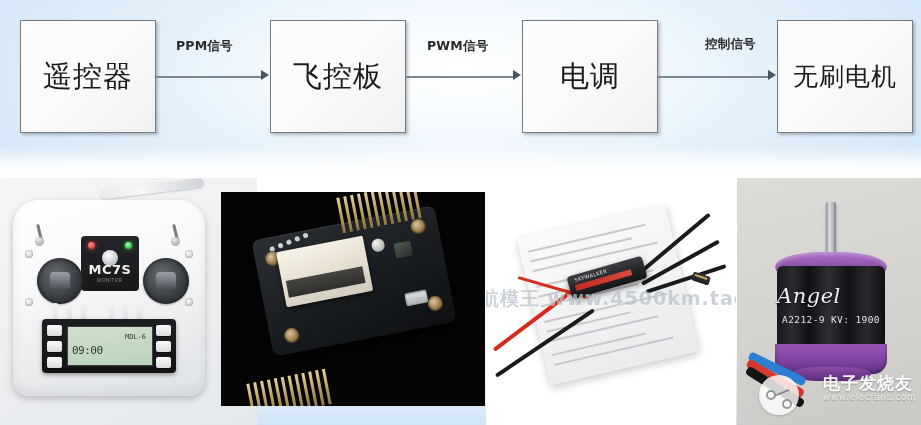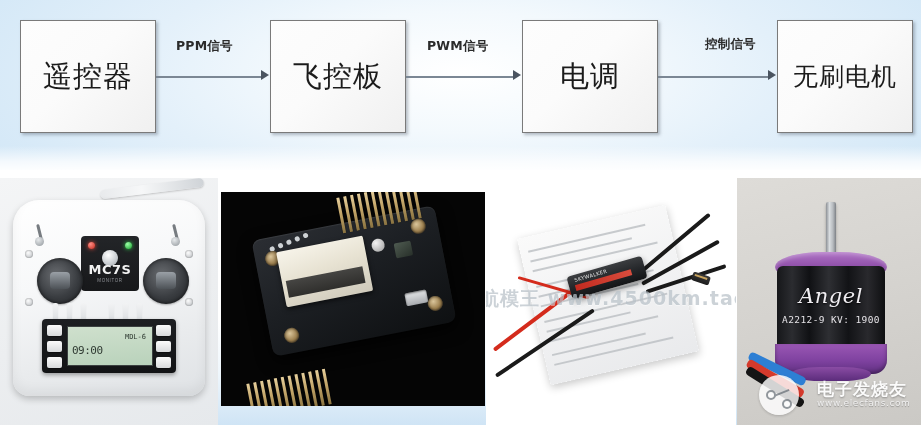--- a/index.html
+++ b/index.html
@@ -76,21 +76,21 @@
   .conn-label.l3{left:685px;top:36px;margin-left:20px;}
 
   
   .photos{
     position:absolute;left:0;top:170px;width:921px;height:255px;
     background:linear-gradient(180deg,#ffffff 0%, #ffffff 58%, #eef6fc 80%, #cfe4f5 100%);
   }
   .photo{position:absolute;overflow:hidden;}
 
   
-  .p1{left:0px;top:8px;width:218px;height:247px;background:#ffffff;}
+  .p1{left:0px;top:8px;width:218px;height:247px;background:#ffffff;padding-left:39px;}
   .p1 .bgplate{position:absolute;left:0;top:0;width:100%;height:100%;
      background:linear-gradient(160deg,#f4f5f6 0%,#eceef0 55%,#e6e9ec 100%);}
   .tx-body{
     position:absolute;left:13px;top:22px;width:192px;height:196px;
     background:linear-gradient(165deg,#ffffff 0%,#f7f8f9 38%,#e9ebed 72%,#dfe2e5 100%);
     border-radius:26px 26px 16px 16px;
     box-shadow:0 3px 7px rgba(0,0,0,.22), inset 0 -6px 12px rgba(0,0,0,.05);
   }
   .tx-ant{
     position:absolute;left:100px;top:6px;width:104px;height:9px;
@@ -249,42 +249,42 @@
     position:absolute;left:38px;top:74px;width:112px;height:30px;border-radius:50%/60%;
     background:linear-gradient(180deg,#b074c6 0%,#8e4ea8 50%,#6d3784 100%);
     box-shadow:inset 0 2px 4px rgba(255,255,255,.28);
   }
   .mtr-can{
     position:absolute;left:40px;top:88px;width:108px;height:86px;
     background:linear-gradient(90deg,#16171a 0%,#2b2c30 14%,#101114 30%,#2e2f33 48%,#121316 66%,#29292d 84%,#0e0f11 100%);
     border-radius:6px;
   }
   .mtr-can .nm{
-    position:absolute;left:0;right:0;top:18px;text-align:center;color:#f0eef2;
+    position:absolute;left:0;right:0;top:18px;text-align:left;color:#f0eef2;
     font-family:"DejaVu Serif","Liberation Serif",serif;font-style:italic;
     font-size:21px;letter-spacing:.5px;text-shadow:0 1px 2px rgba(0,0,0,.8);
   }
   .mtr-can .spec{
     position:absolute;left:0;right:0;top:48px;text-align:center;color:#e4e2e6;
     font-family:"DejaVu Sans Mono","Liberation Mono",monospace;font-size:9.5px;letter-spacing:.4px;
   }
   .mtr-base{
     position:absolute;left:38px;top:166px;width:112px;height:30px;border-radius:0 0 14px 14px;
     background:linear-gradient(180deg,#9a57b4 0%,#7f42a0 55%,#5f3080 100%);
     box-shadow:inset 0 -2px 4px rgba(0,0,0,.35);
   }
   .mtr-base:after{
     content:"";position:absolute;left:16px;bottom:-7px;width:80px;height:14px;border-radius:50%/70%;
     background:linear-gradient(180deg,#8a4ca4,#5b2c7b);
   }
   .mtr-w{position:absolute;height:9px;border-radius:4px;transform-origin:100% 50%;}
   .mtr-w.r{background:#d43a2c;}
   .mtr-w.b{background:#2d7fd4;}
   .mtr-w.k{background:#141414;}
-  .logo{position:absolute;left:22px;bottom:10px;display:flex;align-items:center;gap:18px;opacity:.93;}
+  .logo{position:absolute;left:22px;bottom:10px;display:flex;align-items:flex-start;gap:24px;opacity:.93;}
   .logo .mark{
     width:40px;height:40px;border-radius:50%;
     background:rgba(255,255,255,.88);position:relative;
     box-shadow:0 1px 3px rgba(0,0,0,.2);
   }
   .logo .mark:before{
     content:"";position:absolute;left:9px;top:18px;width:22px;height:2px;
     background:#8d9399;transform:rotate(-22deg);
   }
   .logo .mark:after{

